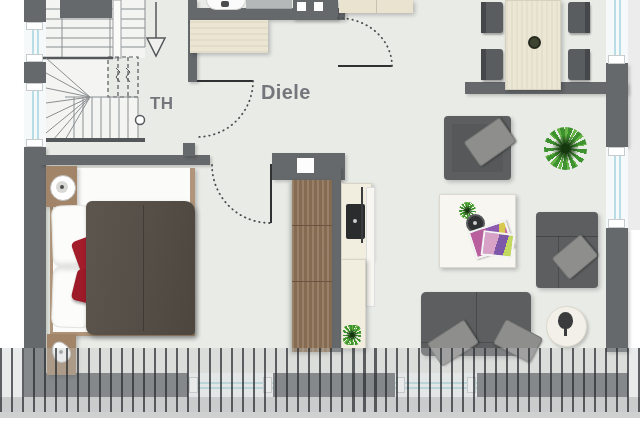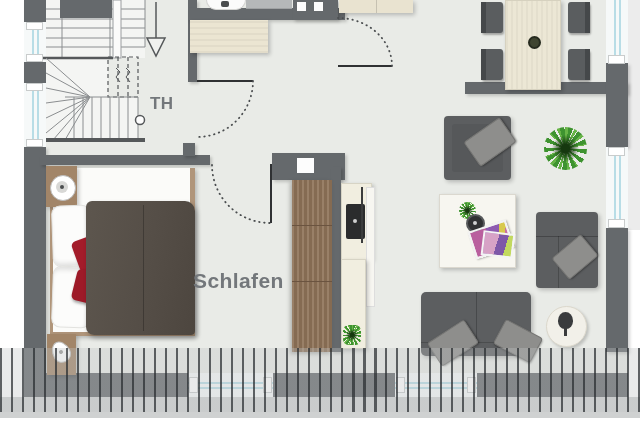--- a/index.html
+++ b/index.html
@@ -270,15 +270,15 @@
     <line x1="271" y1="164" x2="271" y2="223" stroke="#2f3133" stroke-width="2"></line>
     <path d="M212,165 A58,58 0 0 0 271,223" fill="none" stroke="#4a4d4f" stroke-width="1.8" stroke-linecap="round" stroke-dasharray="0.5 4.5"></path>
 
     <line x1="338" y1="66" x2="392" y2="66" stroke="#2f3133" stroke-width="2"></line>
     <path d="M392,66 A54,48 0 0 0 338,18" fill="none" stroke="#4a4d4f" stroke-width="1.8" stroke-linecap="round" stroke-dasharray="0.5 4.5"></path>
   </svg>
 
   <div class="railing"></div>
 
   <div class="roomlabel lbl-layer" style="left:150px;top:94px;font-size:17px;">TH</div>
-  <div class="roomlabel lbl-layer" style="left:193px;top:269px;font-size:21px;">Schlafen</div>
+  <div class="roomlabel lbl-layer" style="left:261px;top:81px;font-size:20px;">Diele</div>
 
 </div>
 
 </body></html>

